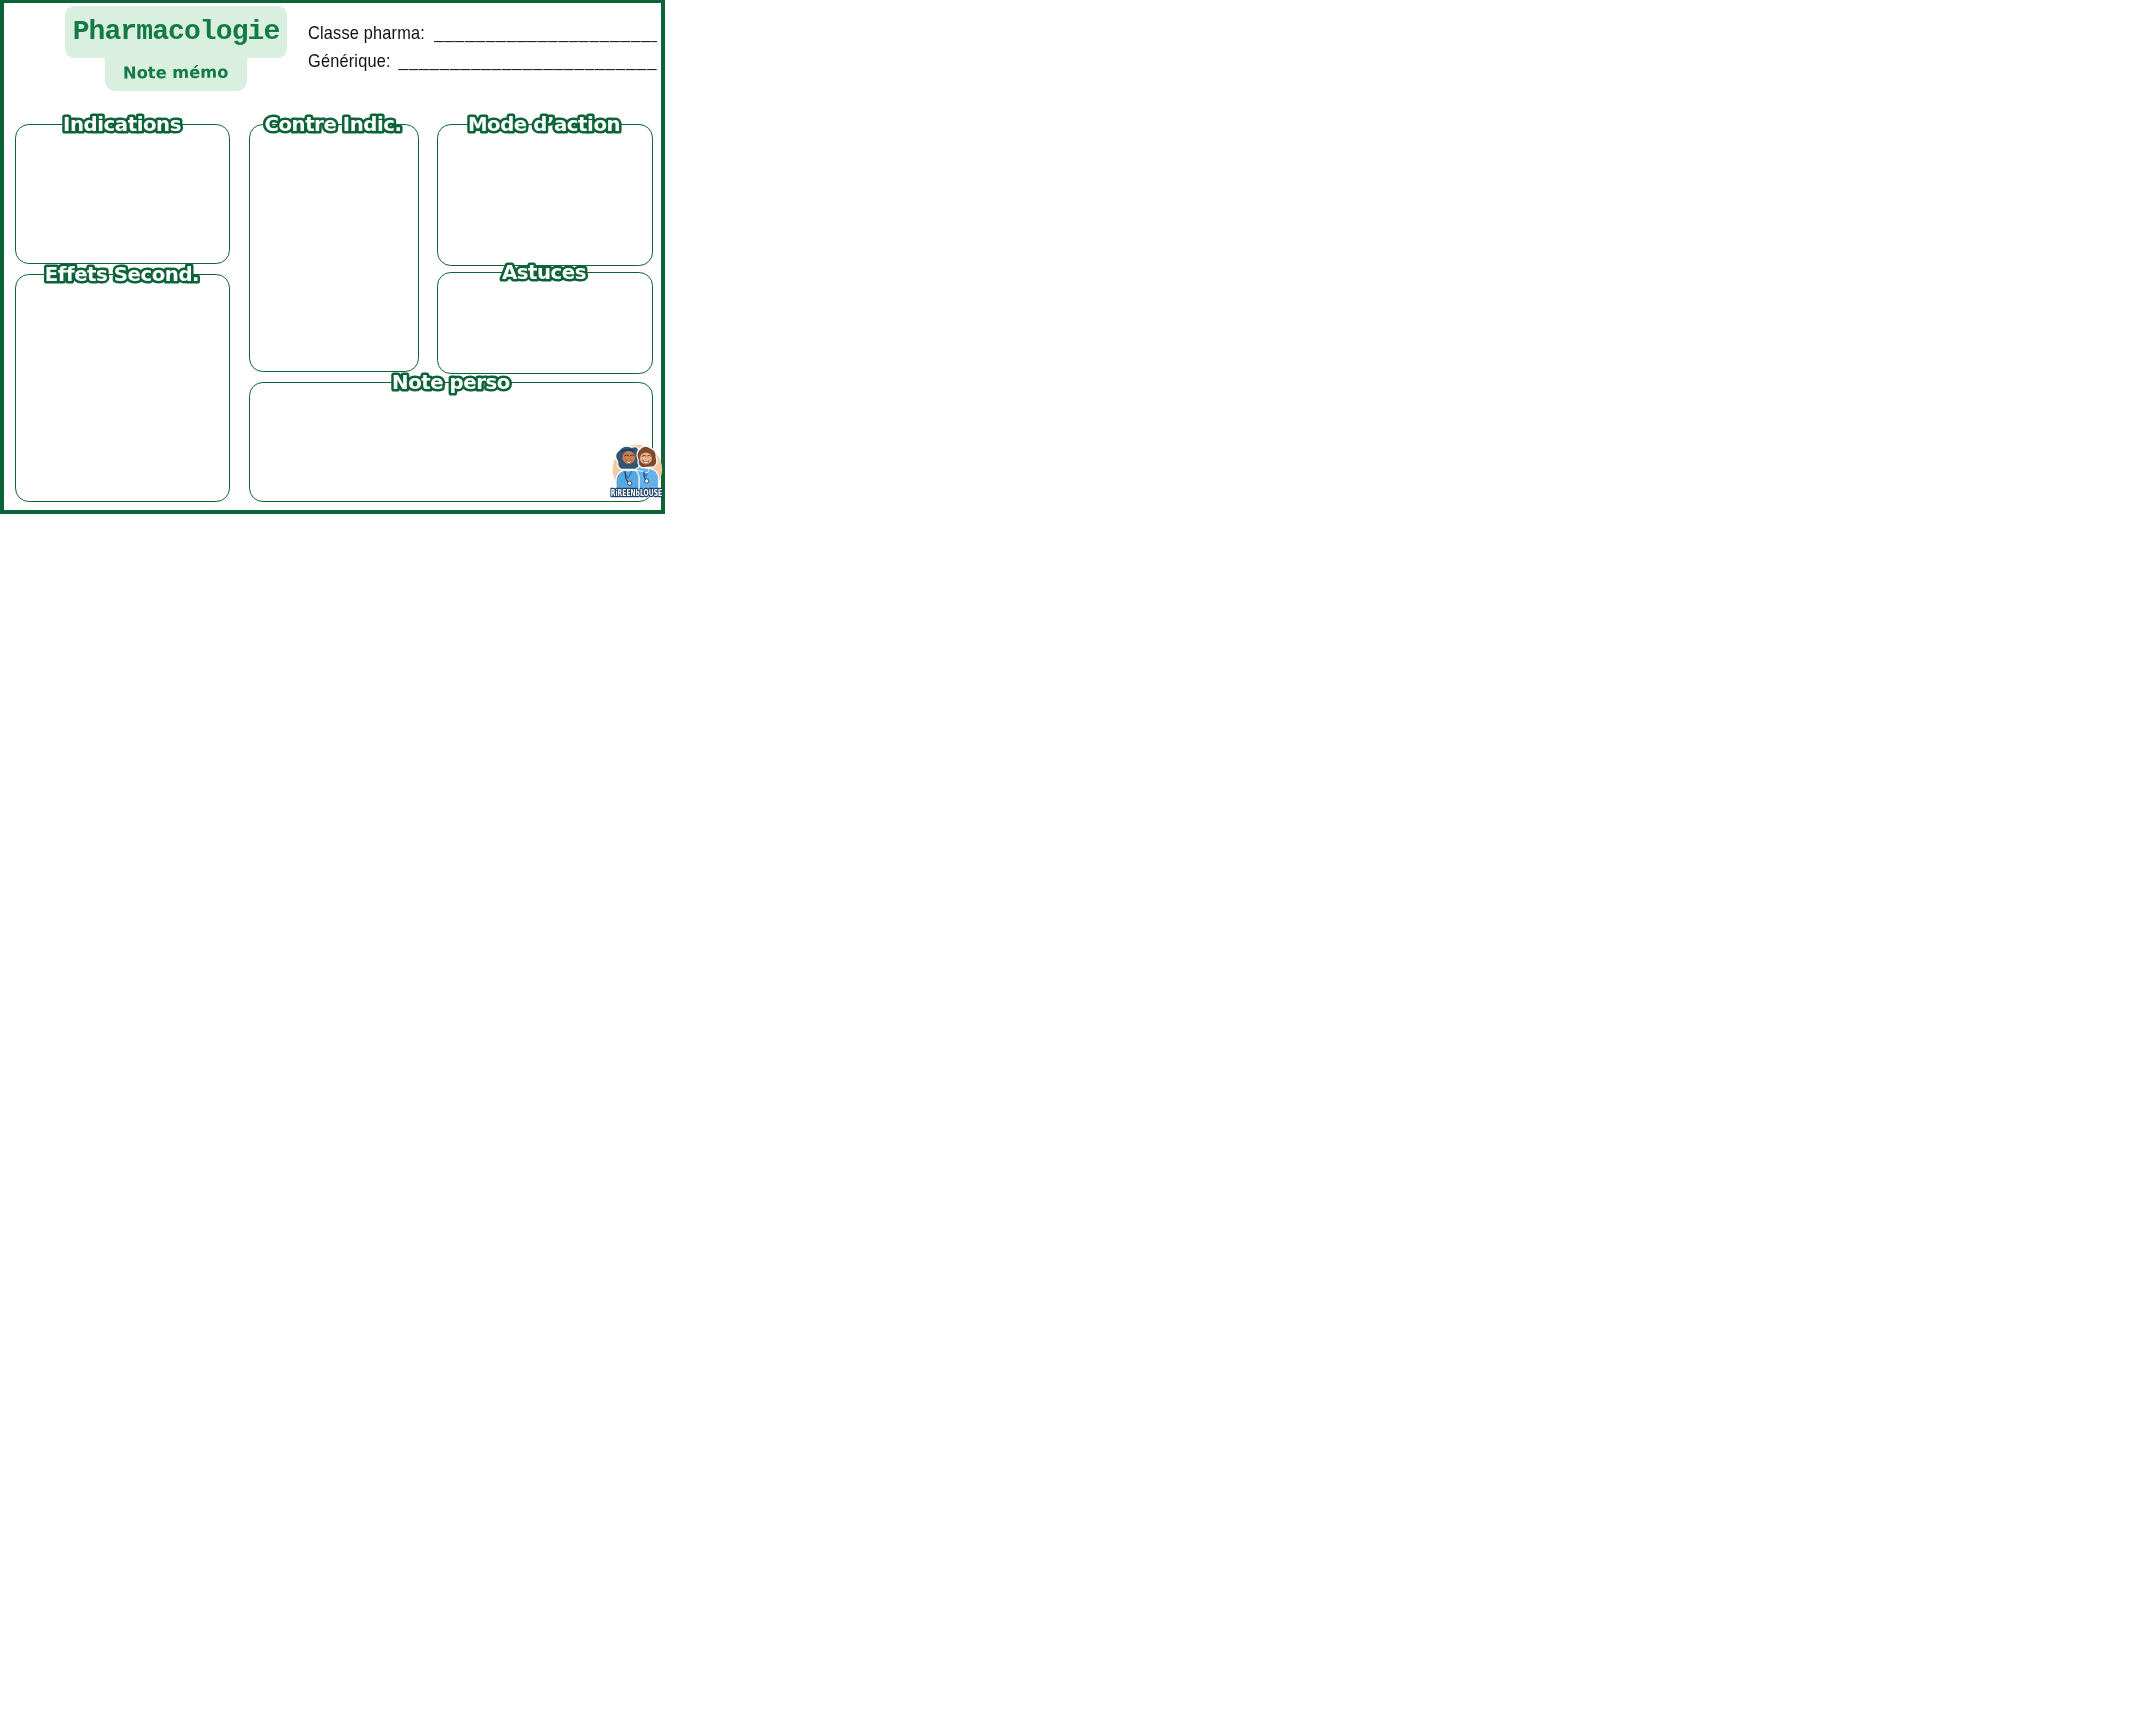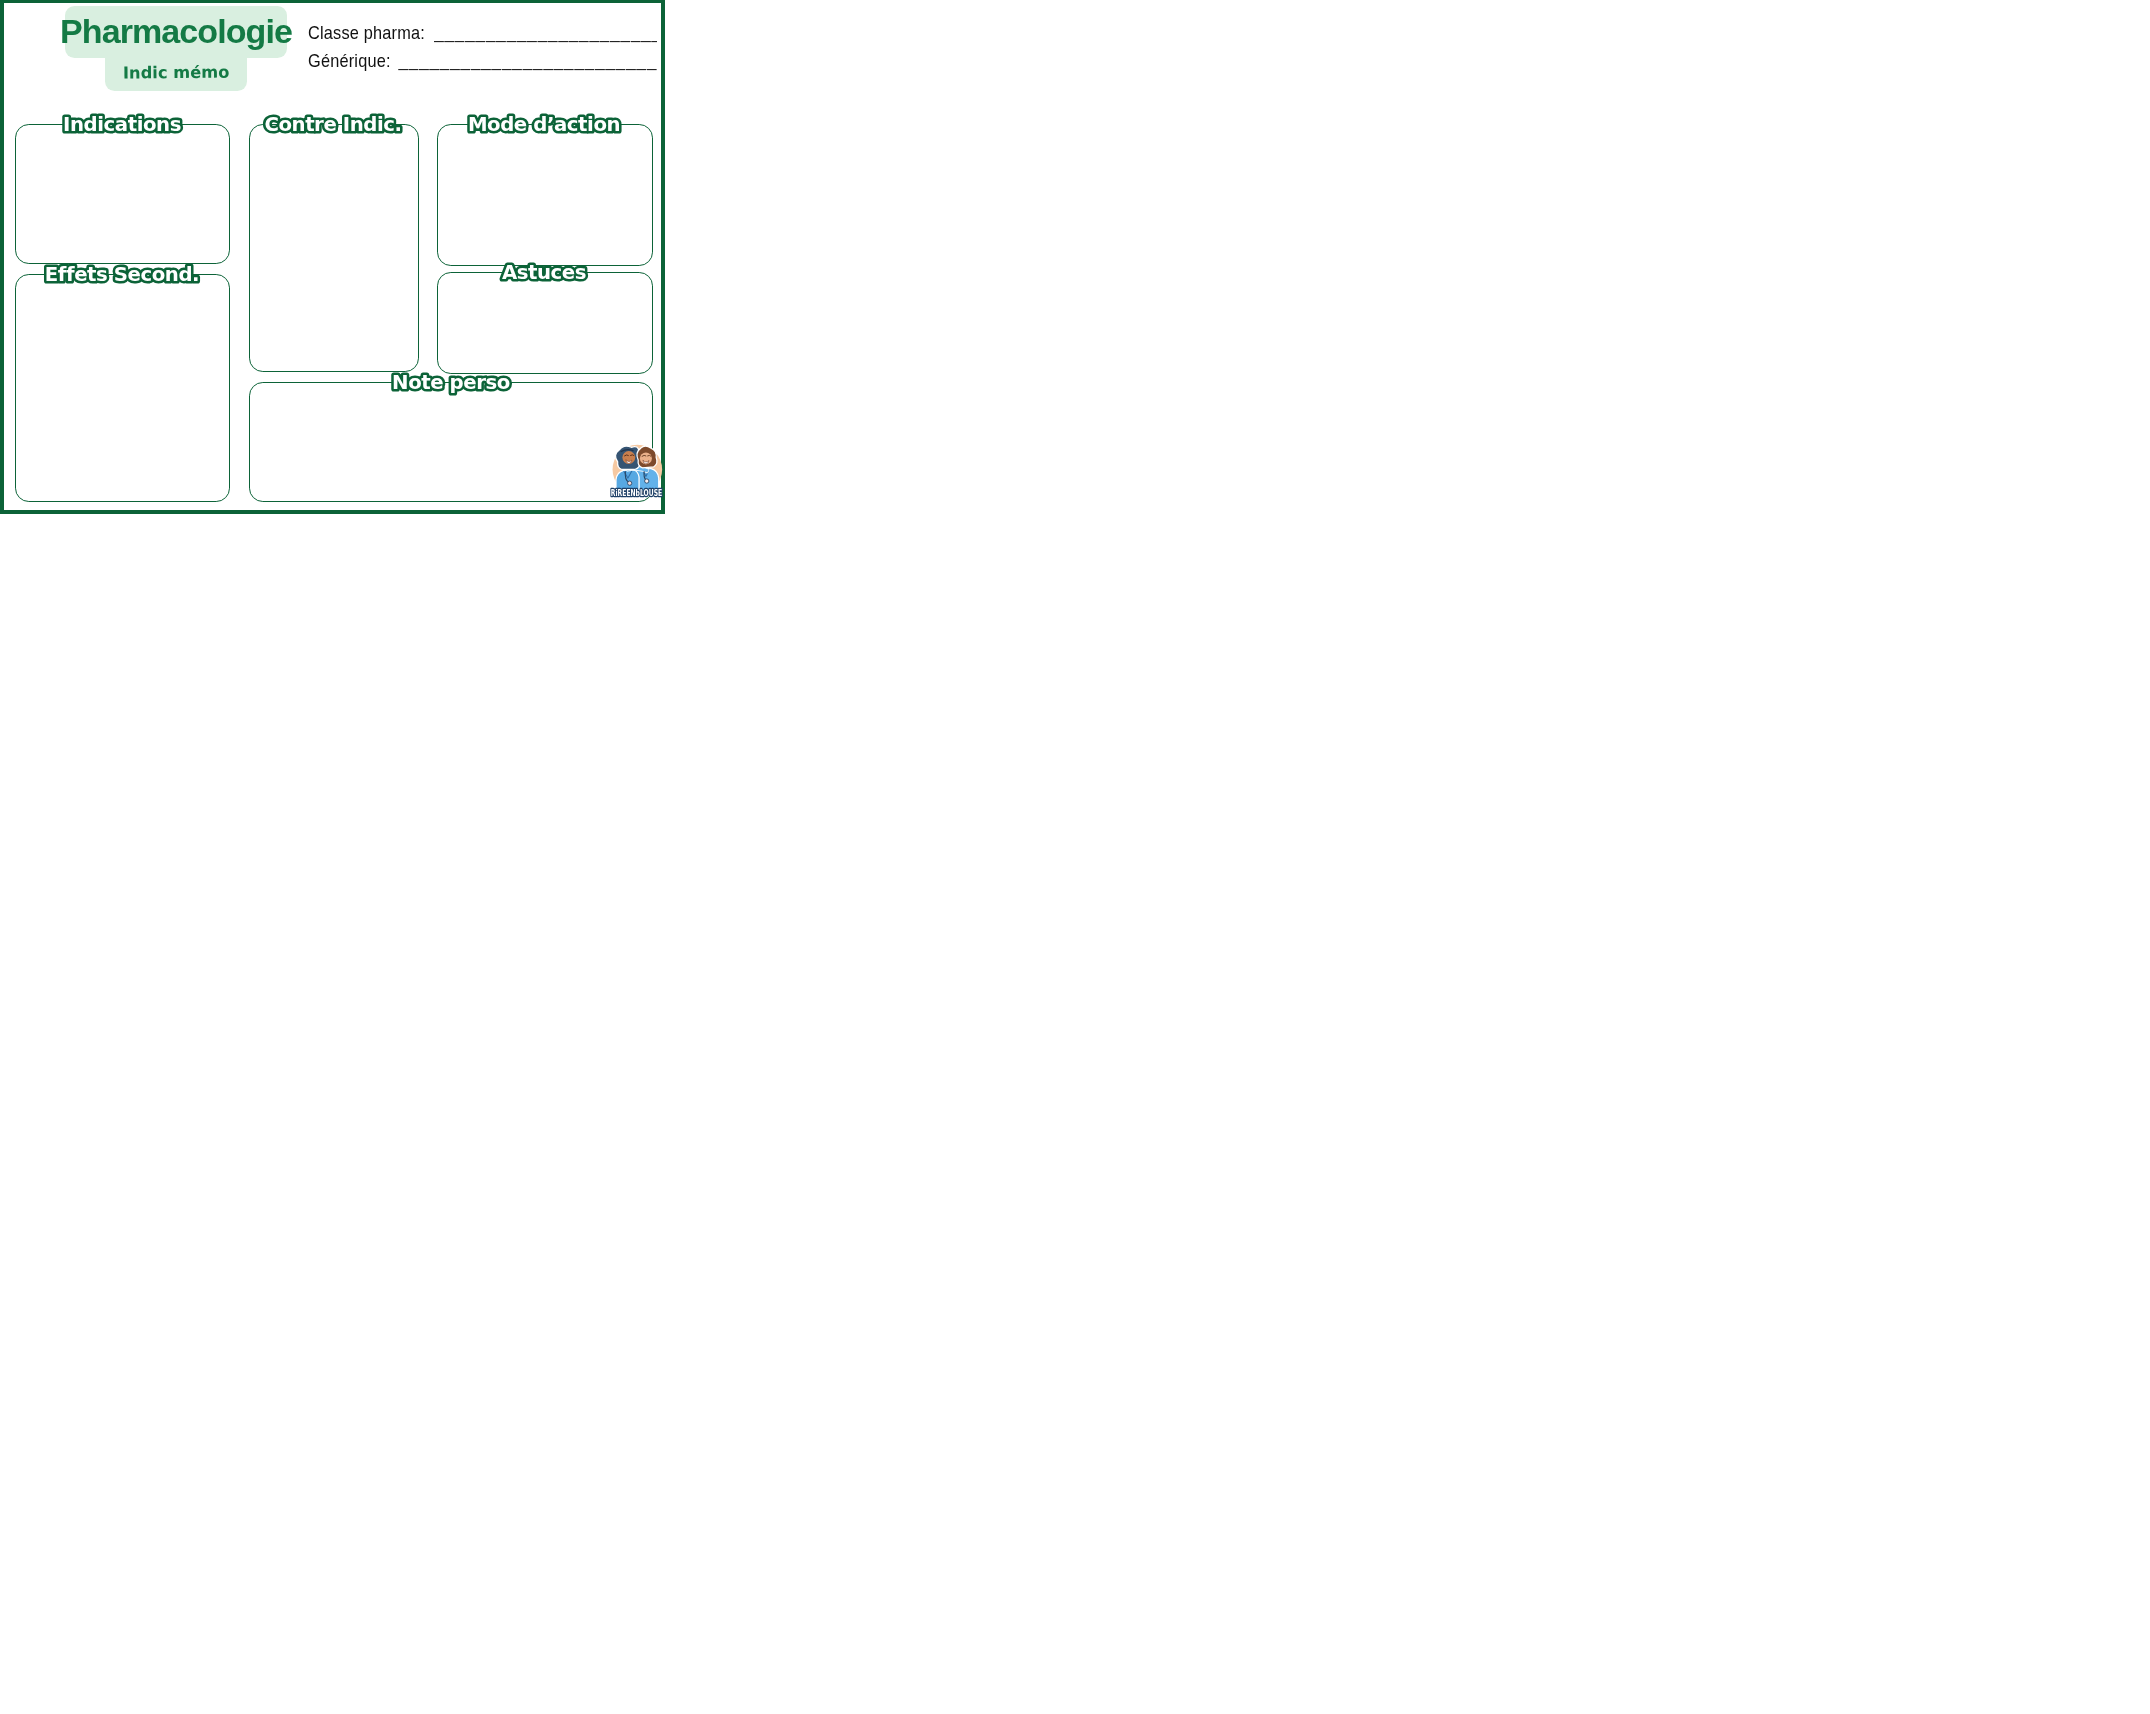--- a/index.html
+++ b/index.html
@@ -30,22 +30,22 @@
     position:absolute;left:65px;top:5.6px;width:222px;height:52px;
     background:var(--green-light);border-radius:9.5px;
     display:flex;align-items:center;justify-content:center;z-index:2;
   }
   .header-tab{
     position:absolute;left:105px;top:54px;width:142px;height:37px;
     background:var(--green-light);border-radius:0 0 9.5px 9.5px;
     display:flex;align-items:center;justify-content:center;z-index:1;
   }
   .app-title{
-    font-family:Liberation Sans, sans-serif;font-weight:bold;
-    font-size:34px;letter-spacing:-0.9px;color:var(--green-title);
+    font-family:Liberation Mono, monospace;font-weight:bold;
+    font-size:28px;letter-spacing:-0.9px;color:var(--green-title);
   }
   .app-subtitle{
     font-family:"DejaVu Sans",sans-serif;font-weight:bold;
     font-size:16.3px;letter-spacing:0px;color:var(--green-title);
     transform:rotate(-0.5deg);
   }
   
   .fields{position:absolute;left:308px;top:24px;width:349px;z-index:3;}
   .field-row{
     display:flex;align-items:baseline;
@@ -91,21 +91,21 @@
 </style>
 </head>
 <body>
 
 <div class="page">
 
   <div class="header-box">
     <div class="app-title">Pharmacologie</div>
   </div>
   <div class="header-tab">
-    <div class="app-subtitle">Indic mémo</div>
+    <div class="app-subtitle">Note mémo</div>
   </div>
 
   <div class="fields">
     <div class="field-row">
       <span class="field-label">Classe pharma:</span>
       <span class="blank-line">________________________</span>
     </div>
     <div class="field-row">
       <span class="field-label">Générique:</span>
       <span class="blank-line">_____________________________</span>

